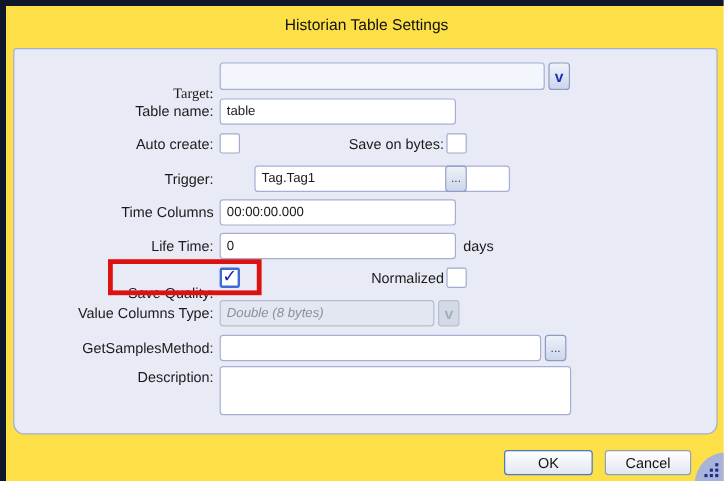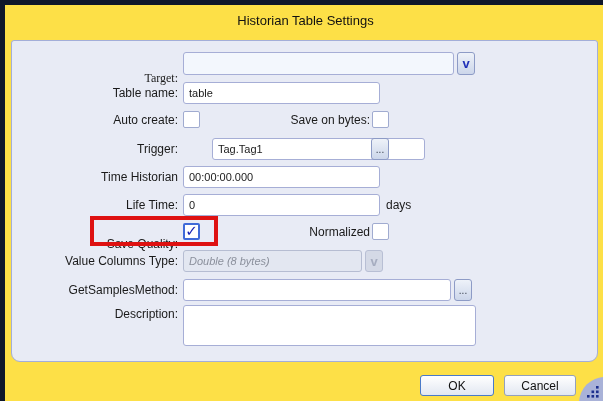--- a/index.html
+++ b/index.html
@@ -77,21 +77,21 @@
 
   <div class="lbl" style="top:108px;right:428px;">Auto create:</div>
   <div class="cb" style="left:178px;top:106px;"></div>
   <div class="lbl" style="top:108px;right:236px;">Save on bytes:</div>
   <div class="cb" style="left:367px;top:106px;"></div>
 
   <div class="lbl" style="top:137px;right:428px;">Trigger:</div>
   <input class="fld" style="left: 178px; top: 133px; width: 213px; height: 22px; margin-left: 29px;" value="Tag.Tag1">
   <div class="btn-small" style="left:366px;top:133px;width:18px;height:22px;">...</div>
 
-  <div class="lbl" style="top:165px;right:428px;">Time Historian</div>
+  <div class="lbl" style="top:165px;right:428px;">Time Columns</div>
   <input class="fld" style="left: 178px; top: 161px; width: 197px; height: 22px;" value="00:00:00.000">
 
   <div class="lbl" style="top:193px;right:428px;">Life Time:</div>
   <input class="fld" style="left: 178px; top: 189px; width: 197px; height: 22px;" value="0">
   <div class="lbl" style="top:193px;left:381px;text-align:left;">days</div>
 
   <div class="lbl" style="top:220px;right:428px;margin-top:12px;">Save Quality:</div>
   <div class="cb focus" style="left:178px;top:218px;">
     <span class="mark">✓</span>
   </div>

